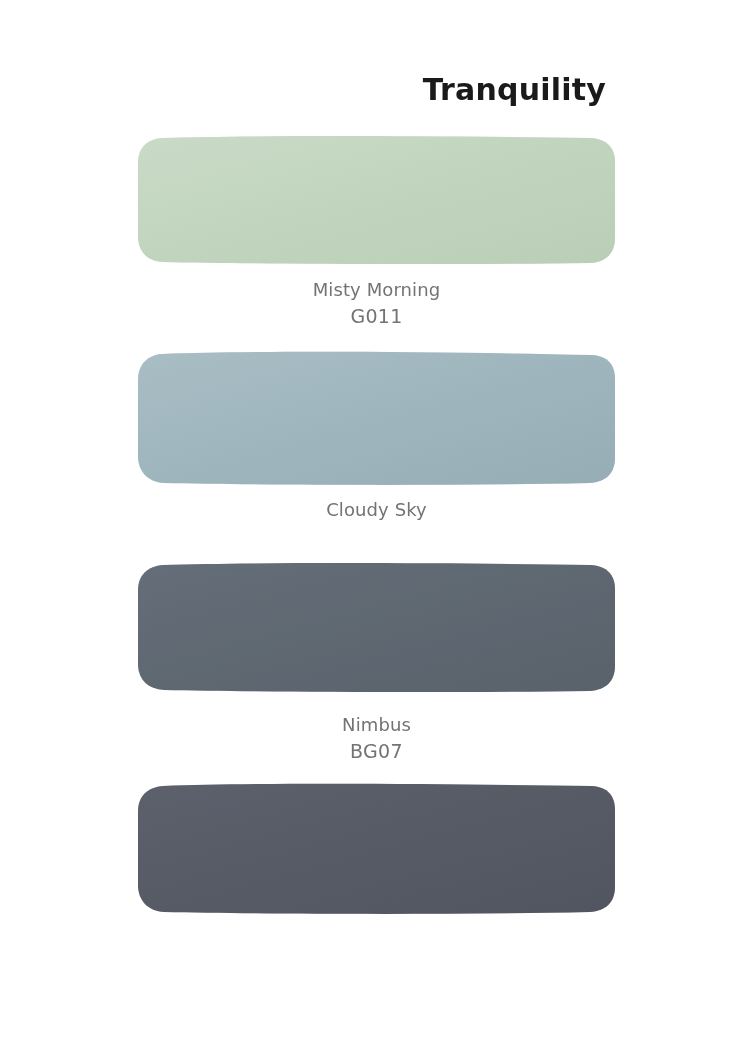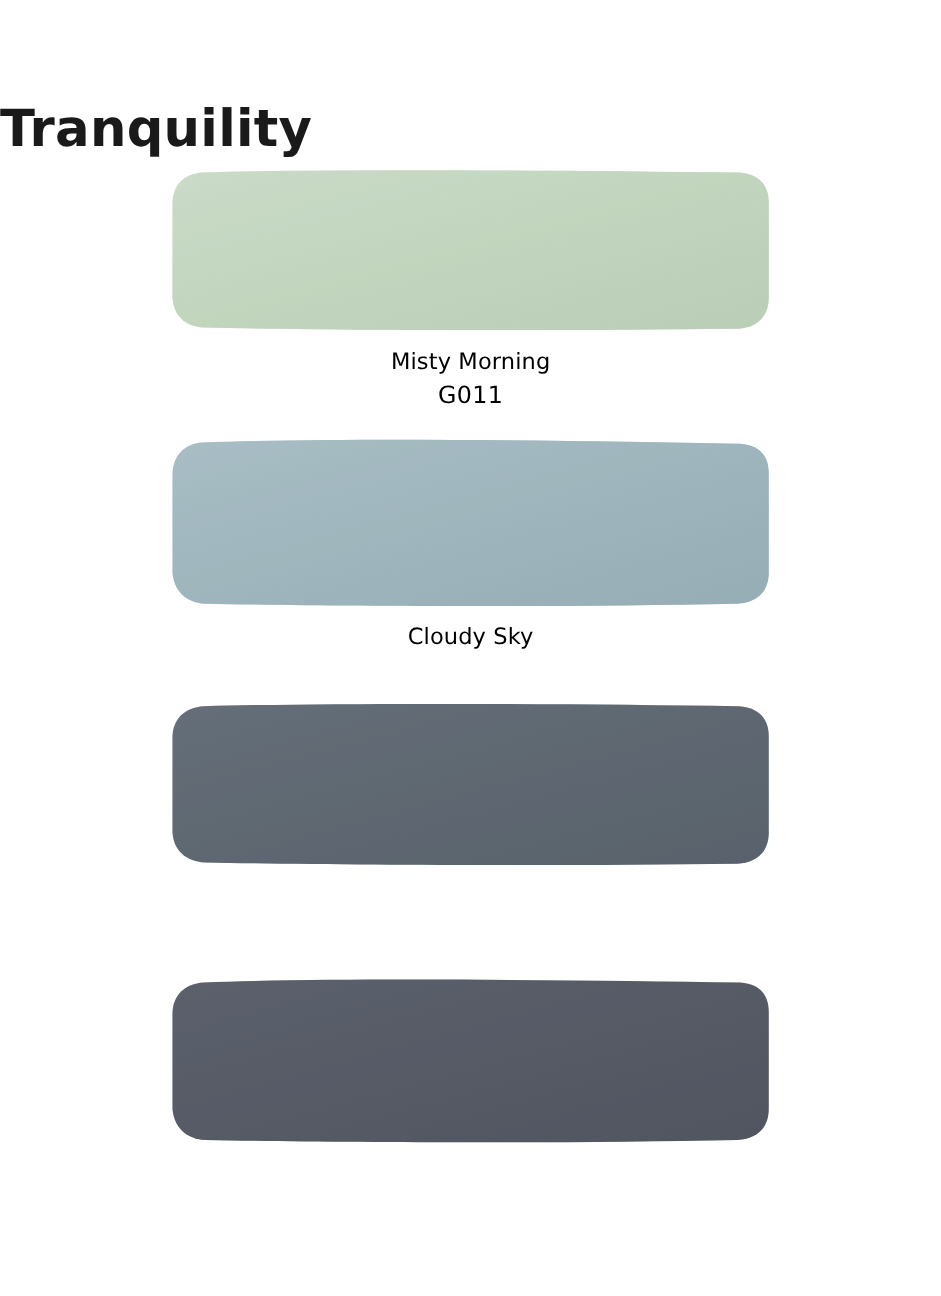--- a/index.html
+++ b/index.html
@@ -24,23 +24,23 @@
     background: #ffffff;
     box-sizing: border-box;
   }
 
   
   .palette-title {
     position: absolute;
     top: 52px;
     left: 0;
     width: 606px;
-    text-align: left;
+    text-align: right;
     font-family: "DejaVu Sans", "Liberation Sans", sans-serif;
-    font-size: 41px;
+    font-size: 30px;
     font-weight: 700;
     letter-spacing: 0.2px;
     color: #1a1a1a;
     line-height: 1.2;
   }
 
   
   .swatch-list {
     position: absolute;
     top: 0;
@@ -76,21 +76,21 @@
   .swatch-chip svg {
     display: block;
     width: 100%;
     height: 100%;
   }
 
   
   .swatch-labels {
     width: 753px;
     text-align: center;
-    color: #000000;
+    color: #737373;
     font-family: "DejaVu Sans", "Liberation Sans", sans-serif;
   }
 
   .swatch-entry[data-index="0"] .swatch-labels { margin-top: 12px; }
   .swatch-entry[data-index="1"] .swatch-labels { margin-top: 11px; }
   .swatch-entry[data-index="2"] .swatch-labels { margin-top: 19px; }
   .swatch-entry[data-index="3"] .swatch-labels { margin-top: 13px; }
 
   .swatch-name {
     display: block;
@@ -235,20 +235,24 @@
                    C 130,1 320,2 455,4
                    C 471,5 479,14 479,28
                    L 479,105
                    C 479,120 470,129 454,130
                    C 310,132 130,131 28,129
                    C 12,128 3,119 2,105
                    L 2,29
                    C 2,14 12,5 27,4 Z" fill="#ffffff" opacity="0.22" filter="url(#texC)"></path>
         </svg>
       </div>
+      <div class="swatch-labels">
+        <span class="swatch-name">Nimbus</span>
+        <span class="swatch-code">BG07</span>
+      </div>
     </div>
 
     <div class="swatch-entry" data-index="3">
       <div class="swatch-chip">
         <svg viewBox="0 0 481 134" preserveAspectRatio="none" aria-hidden="true">
           <defs>
             <linearGradient id="gD" x1="0" y1="0" x2="1" y2="1">
               <stop offset="0%" stop-color="#333a48"></stop>
               <stop offset="50%" stop-color="#2c3240"></stop>
               <stop offset="100%" stop-color="#262b38"></stop>

